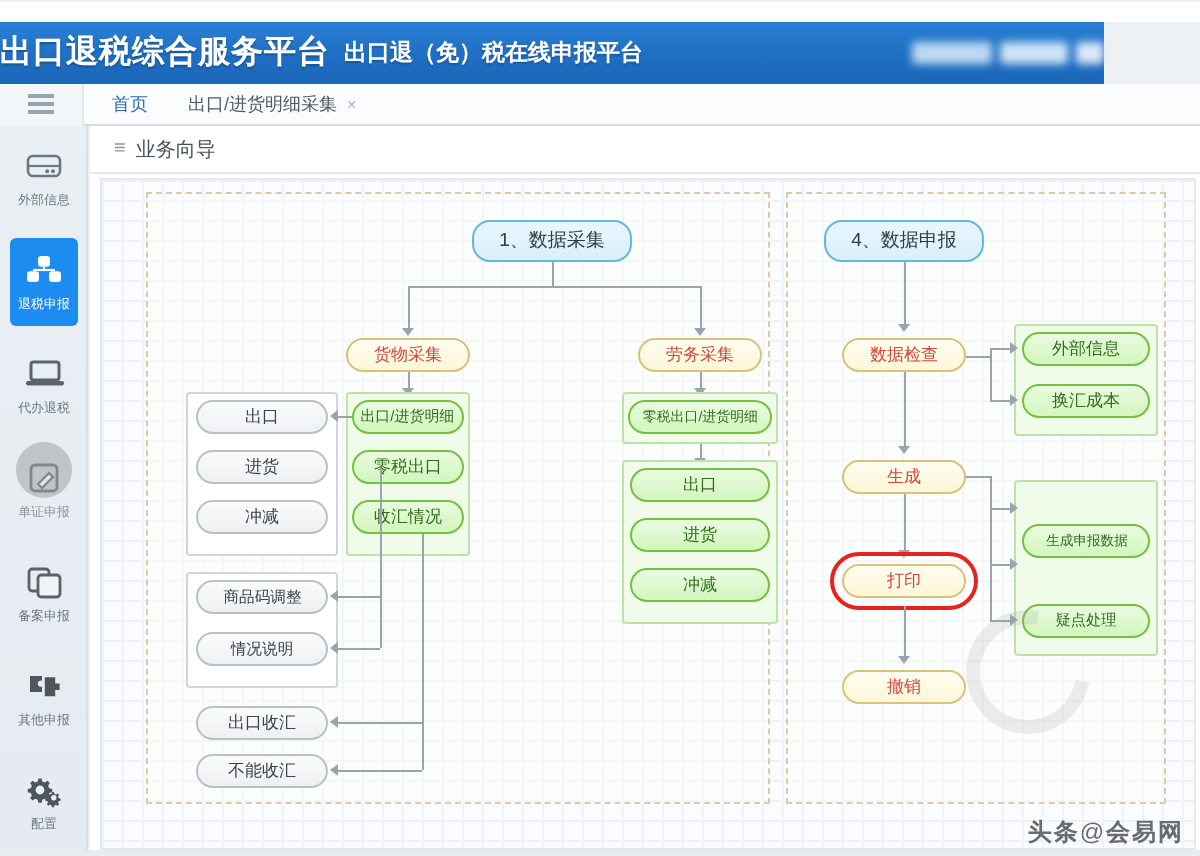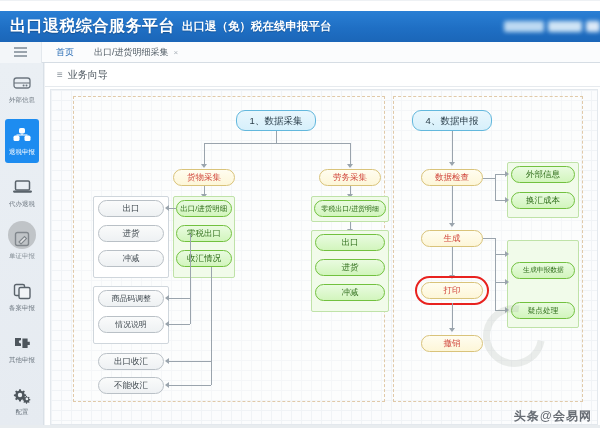--- a/index.html
+++ b/index.html
@@ -6,23 +6,23 @@
   html, body {
     width: 600px; height: 428px;
     font-family: "Liberation Sans", "DejaVu Sans", sans-serif;
     background: #ffffff;
     overflow: hidden;
   }
   #app { position: relative; width: 600px; height: 428px; background:#eef1f4; }
 
   
   .topbar {
-    position: absolute; left: 0; top: 10px; width: 600px; height: 32px;
+    position: absolute; left: 0; top: 10px; width: 552px; height: 32px;
     background: linear-gradient(180deg,#2a7fd4 0%, #1f6fc4 55%, #1b66b8 100%);
-    display: flex; align-items: center; padding-left: 10px;
+    display: flex; align-items: center; 
     border-top: 1px solid #4a93dd;
   }
   .topbar .brand {
     color: #ffffff; font-size: 16px; font-weight: bold; letter-spacing: .5px;
     text-shadow: 0 1px 1px rgba(0,0,0,.25);
   }
   .topbar .sub {
     color: #ffffff; font-size: 11.5px; margin-left: 7px; font-weight: bold;
     text-shadow: 0 1px 1px rgba(0,0,0,.2);
   }

